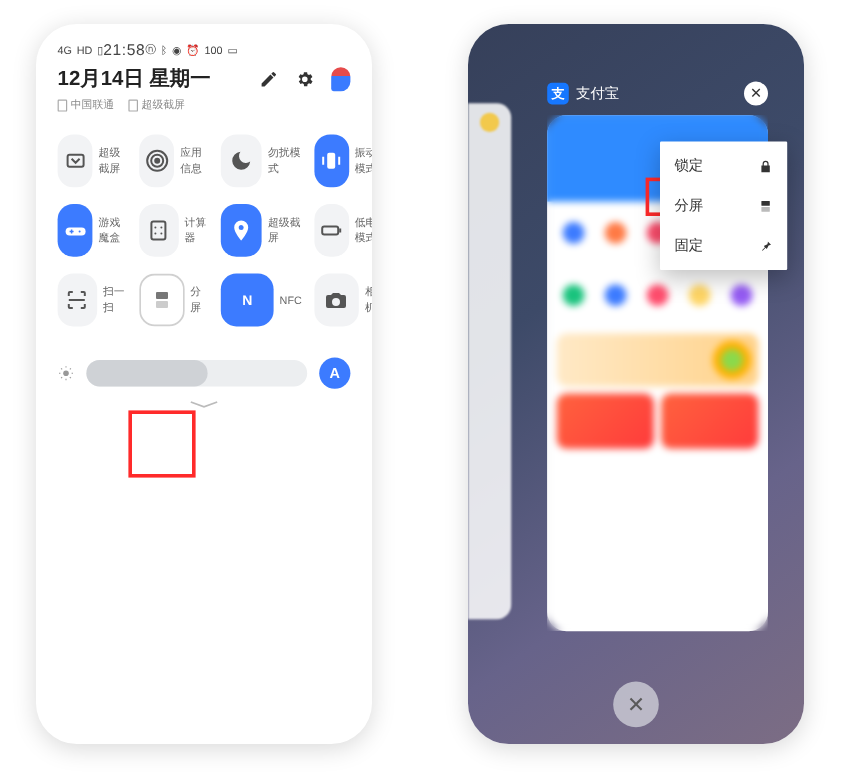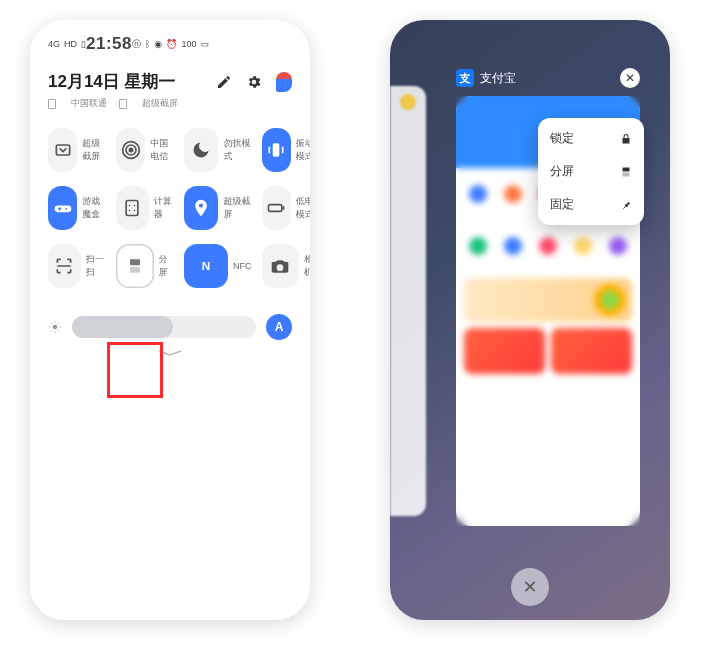--- a/index.html
+++ b/index.html
@@ -2,29 +2,29 @@
 <html><head>
 <meta charset="utf-8">
 <style>
   *{box-sizing:border-box;margin:0;padding:0;font-family:-apple-system,"PingFang SC","Microsoft YaHei",sans-serif}
   body{width:720px;height:651px;background:#fff;display:flex;gap:80px;padding:20px 30px;position:relative}
   .phone{width:280px;height:600px;border-radius:34px;box-shadow:0 4px 20px rgba(0,0,0,.15);overflow:hidden;position:relative;background:#fff}
   
   .p1{display:flex;flex-direction:column;padding:14px 18px 0}
   .status{display:flex;align-items:center;font-size:10px;color:#444}
   .status .left,.status .right{display:flex;align-items:center;gap:4px}
-  .status .time{font-weight:700;font-size:17px;letter-spacing:.5px}
+  .status .time{font-weight:400;font-size:13px;letter-spacing:.5px}
   .si{font-size:9px}
-  .date-row{display:flex;align-items:center;justify-content:space-between;margin-top:16px}
+  .date-row{display:flex;align-items:center;justify-content:space-between;margin-top:5px}
   .date{font-size:17px;font-weight:600;color:#222}
   .date-icons{display:flex;gap:14px;align-items:center}
   .pen,.gear{width:16px;height:16px;color:#333}
   .jovi{width:16px;height:20px;background:linear-gradient(180deg,#e64b4b 0,#e64b4b 35%,#3a7bff 35%,#3a7bff 100%);border-radius:8px 8px 8px 2px}
   .sims{display:flex;gap:12px;font-size:9px;color:#888;margin-top:4px}
-  .sim{display:flex;align-items:center;gap:15px}
+  .sim{display:flex;align-items:center;gap:3px}
   .sim-ic{width:8px;height:10px;border:1px solid #aaa;border-radius:1px}
   .grid{display:grid;grid-template-columns:repeat(4,1fr);gap:14px 10px;margin-top:18px}
   .tile{display:flex;align-items:center;gap:5px}
   .tbtn{width:44px;height:44px;border-radius:13px;display:flex;align-items:center;justify-content:center;background:#f2f3f5}
   .tbtn.blue{background:#3c7bff;color:#fff}
   .tbtn.outline{background:#fff;box-shadow:inset 0 0 0 1.5px #d0d0d0}
   .tlabel{font-size:9px;color:#666}
   .ic{width:20px;height:20px;color:#555}
   .tbtn.blue .ic{color:#fff}
   .highlight{position:absolute;border:3px solid #ff2a2a;pointer-events:none}
@@ -51,21 +51,21 @@
   .cb-row{height:52px;display:flex;justify-content:space-around;align-items:center;padding:0 4px}
   .cb-dot{width:18px;height:18px;border-radius:50%}
   .cb-row:nth-of-type(2) .cb-dot:nth-child(1){background:#3c7bff}.cb-row:nth-of-type(2) .cb-dot:nth-child(2){background:#ff7a45}.cb-row:nth-of-type(2) .cb-dot:nth-child(3){background:#ff4d6d}.cb-row:nth-of-type(2) .cb-dot:nth-child(4){background:#55d66b}.cb-row:nth-of-type(2) .cb-dot:nth-child(5){background:#ffa940}
   .cb-row:nth-of-type(3) .cb-dot:nth-child(1){background:#19c37d}.cb-row:nth-of-type(3) .cb-dot:nth-child(2){background:#3c7bff}.cb-row:nth-of-type(3) .cb-dot:nth-child(3){background:#ff4d6d}.cb-row:nth-of-type(3) .cb-dot:nth-child(4){background:#ffd666}.cb-row:nth-of-type(3) .cb-dot:nth-child(5){background:#955cf4}
   .cb-banner{margin:6px 8px;height:44px;border-radius:8px;background:linear-gradient(90deg,#ffe9c6,#ffd28a);position:relative}
   .cb-banner::after{content:"";position:absolute;right:6px;top:6px;width:32px;height:32px;border-radius:50%;background:radial-gradient(circle,#8bd94b 40%,#ffb100 41%)}
   .cb-cards{display:flex;gap:6px;padding:0 8px}
   .cb-mini{flex:1;height:46px;border-radius:8px;background:linear-gradient(135deg,#ff623e,#ff3b3b)}
   .cb-blur{position:absolute;inset:0;backdrop-filter:blur(3px);background:rgba(255,255,255,.0)}
   
-  .menu{position:absolute;top:98px;right:26px;width:106px;background:#fff;border-radius:12px;box-shadow:0 6px 20px rgba(0,0,0,.25);padding:4px 0;z-index:5}
+  .menu{position:absolute;top:98px;right:14px;width:106px;background:#fff;border-radius:1px;box-shadow:0 6px 20px rgba(0,0,0,.25);padding:4px 0;z-index:5}
   .mi{display:flex;align-items:center;justify-content:space-between;padding:8px 12px;font-size:12px;color:#333}
   .mi .mic{width:12px;height:12px;color:#333}
   .hl2{top:128px;right:26px;width:106px;height:32px}
   
   .dock{position:absolute;left:0;right:0;bottom:14px;display:flex;justify-content:center}
   .dock-x{width:38px;height:38px;border-radius:50%;background:rgba(200,200,210,.85);color:#5a5a5a;font-size:18px;display:flex;align-items:center;justify-content:center}
   svg{display:block}
 </style>
 </head>
 <body>
@@ -123,21 +123,21 @@
         <span class="tlabel">超级截屏</span>
       </div>
     <div class="tile">
         <div class="tbtn">
           <svg class="ic" viewBox="0 0 24 24" fill="none" stroke="currentColor" stroke-width="2">
             <circle cx="12" cy="12" r="2" fill="currentColor"></circle>
             <circle cx="12" cy="12" r="6"></circle>
             <circle cx="12" cy="12" r="10"></circle>
           </svg>
         </div>
-        <span class="tlabel">中国电信</span>
+        <span class="tlabel">应用信息</span>
       </div>
     <div class="tile">
         <div class="tbtn">
           <svg class="ic" viewBox="0 0 24 24" fill="currentColor">
             <path d="M21 12.8A9 9 0 1 1 11.2 3a7 7 0 0 0 9.8 9.8z"></path>
           </svg>
         </div>
         <span class="tlabel">勿扰模式</span>
       </div>
     <div class="tile">

